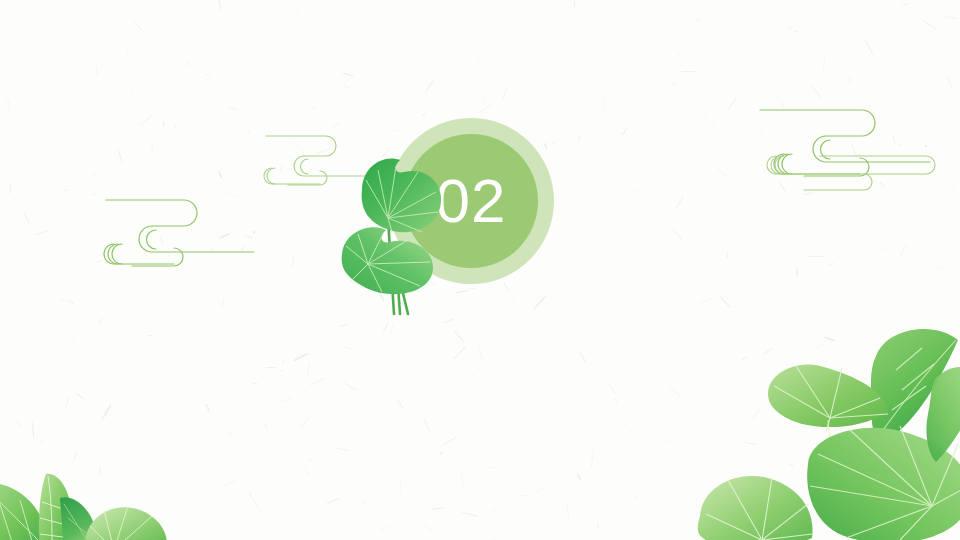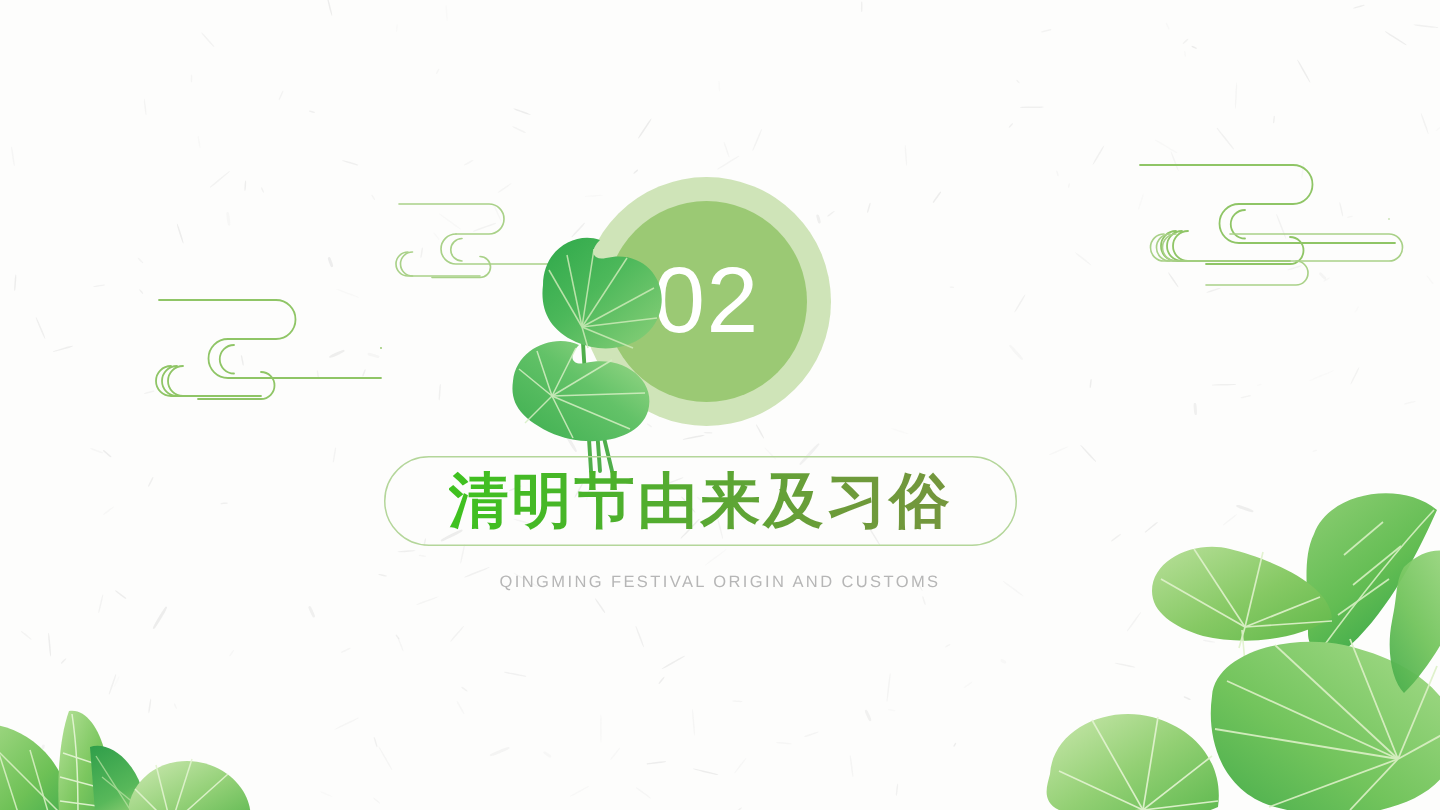--- a/index.html
+++ b/index.html
@@ -409,24 +409,20 @@
           <path d="M46 118 L62 86"></path>
         <path d="M46 118 L86 94"></path>
           <path d="M46 118 L108 116"></path>
           <path d="M46 118 L98 140"></path>
         <path d="M46 118 L60 146"></path>
           <path d="M46 118 L28 136"></path>
       </g>
     </svg>
   </div>
 
-  <div class="title-pill" style="left:256px;top:304px;width:422px;height:60px;">
-    <span class="title-text">清明节由来及习俗</span>
-  </div>
-  <div class="subtitle" style="left:0;top:382px;">QINGMING FESTIVAL ORIGIN AND CUSTOMS</div>
 
   <div class="leafgroup" style="left:690px;top:338px;">
     <svg width="280" height="206" viewBox="0 0 280 206">
       <defs>
         <linearGradient id="rg1" x1="0" y1="0" x2="1" y2="1">
           <stop offset="0%" stop-color="#b9e09a"></stop>
             <stop offset="55%" stop-color="#86c964"></stop>
           <stop offset="100%" stop-color="#5fb849"></stop>
         </linearGradient>
         <linearGradient id="rg2" x1="0" y1="0" x2="0.6" y2="1">

